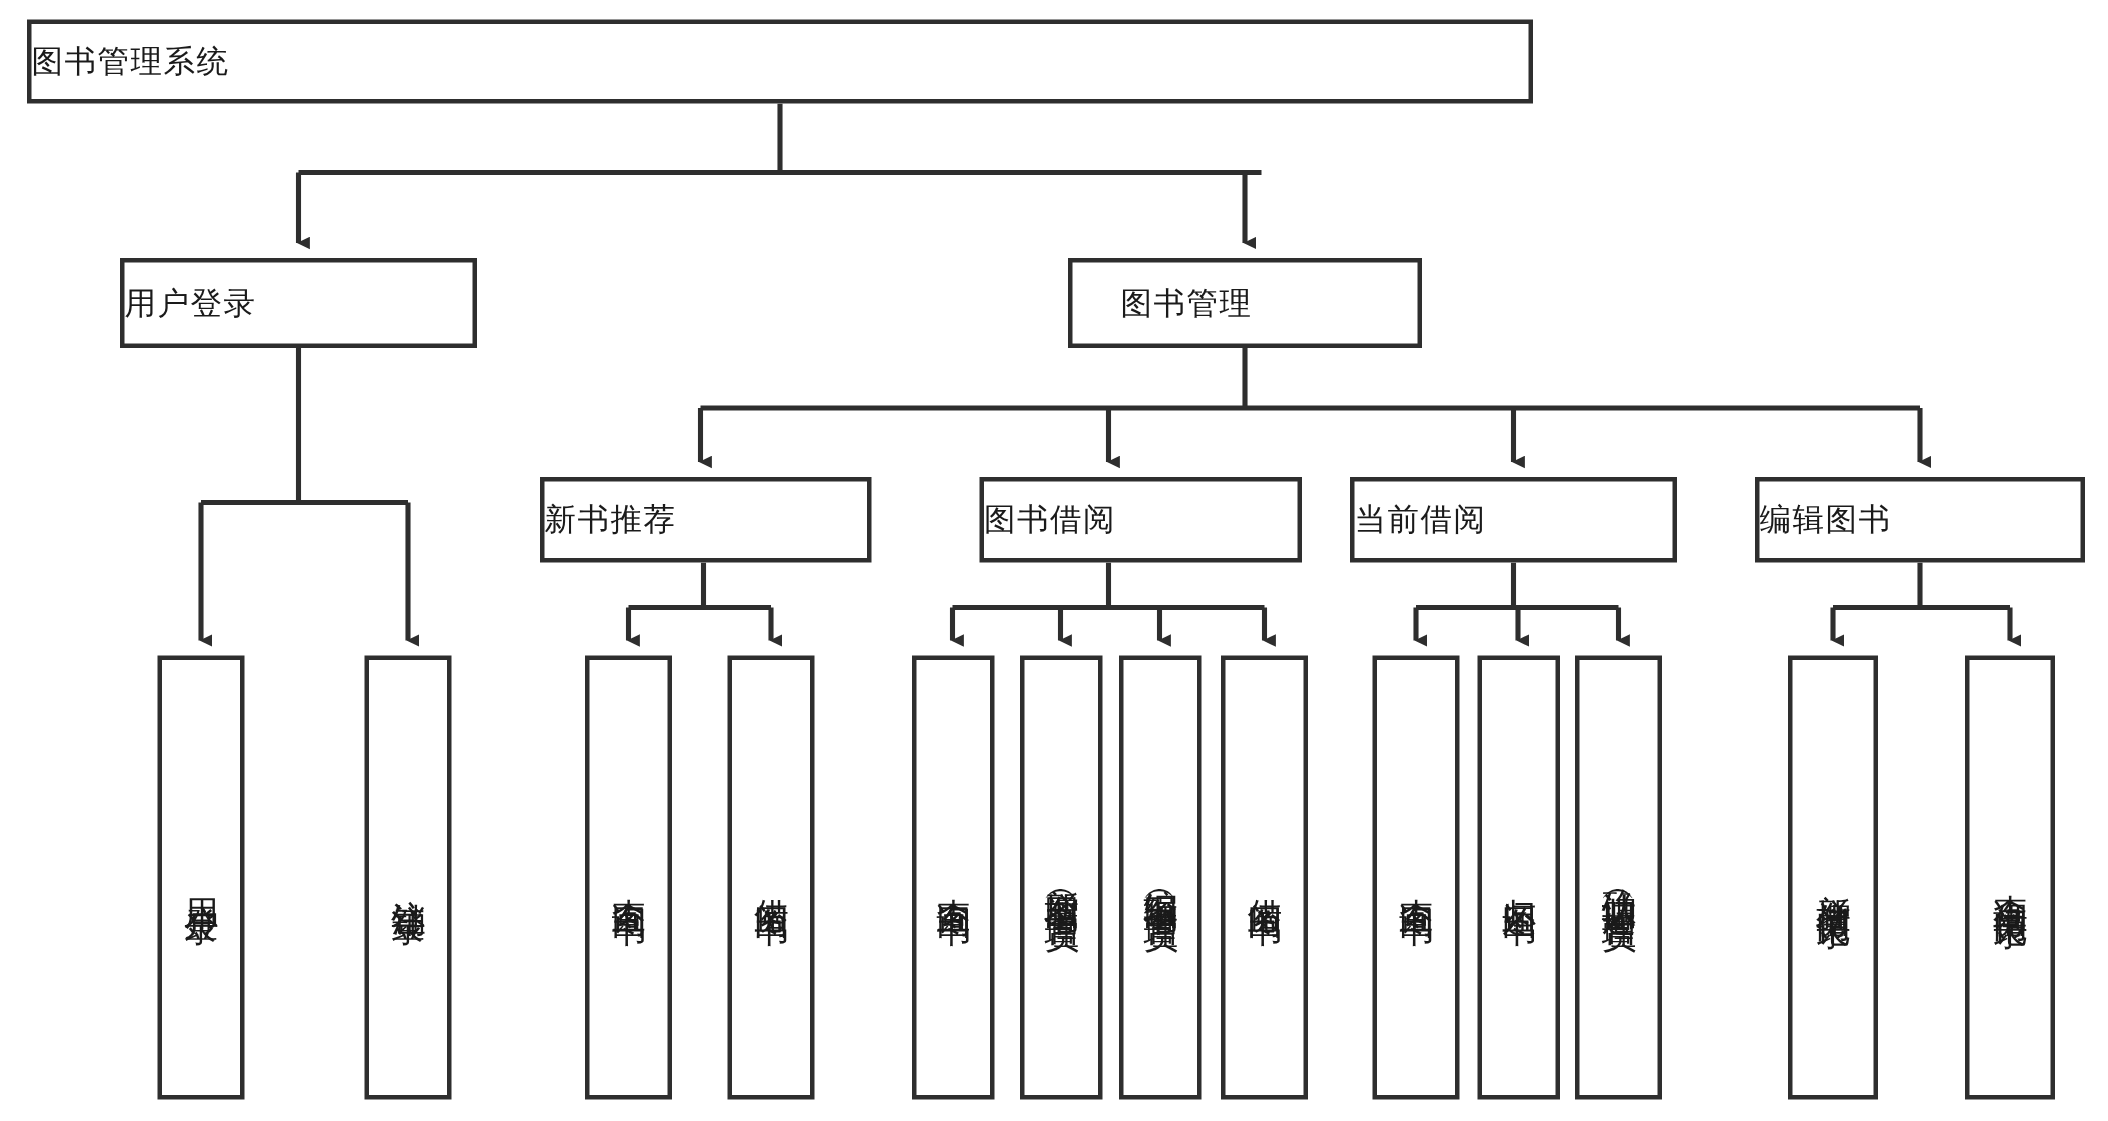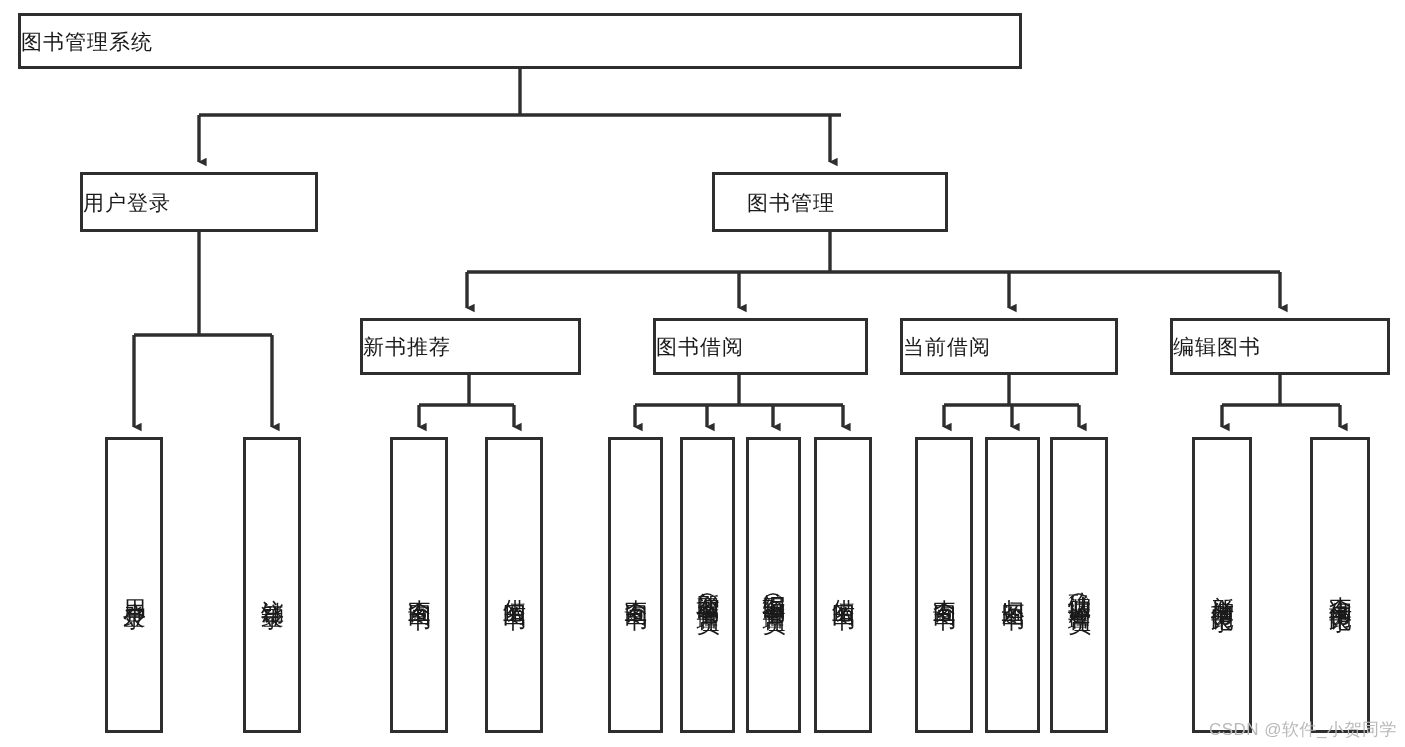--- a/index.html
+++ b/index.html
@@ -192,15 +192,14 @@
   <div class="leaf-box" style="left: 1050px; top: 437px; width: 58px; height: 296px;">
     <span class="node-label-v">确认归还（管理员）</span>
   </div>
   <div class="leaf-box" style="left: 1192px; top: 437px; width: 60px; height: 296px;">
     <span class="node-label-v">新增借阅记录</span>
   </div>
   <div class="leaf-box" style="left: 1310px; top: 437px; width: 60px; height: 296px;">
     <span class="node-label-v">查询借阅记录</span>
   </div>
 
-  <div id="watermark">CSDN @软件_小贺同学</div>
 
 </div>
 
 </body></html>

